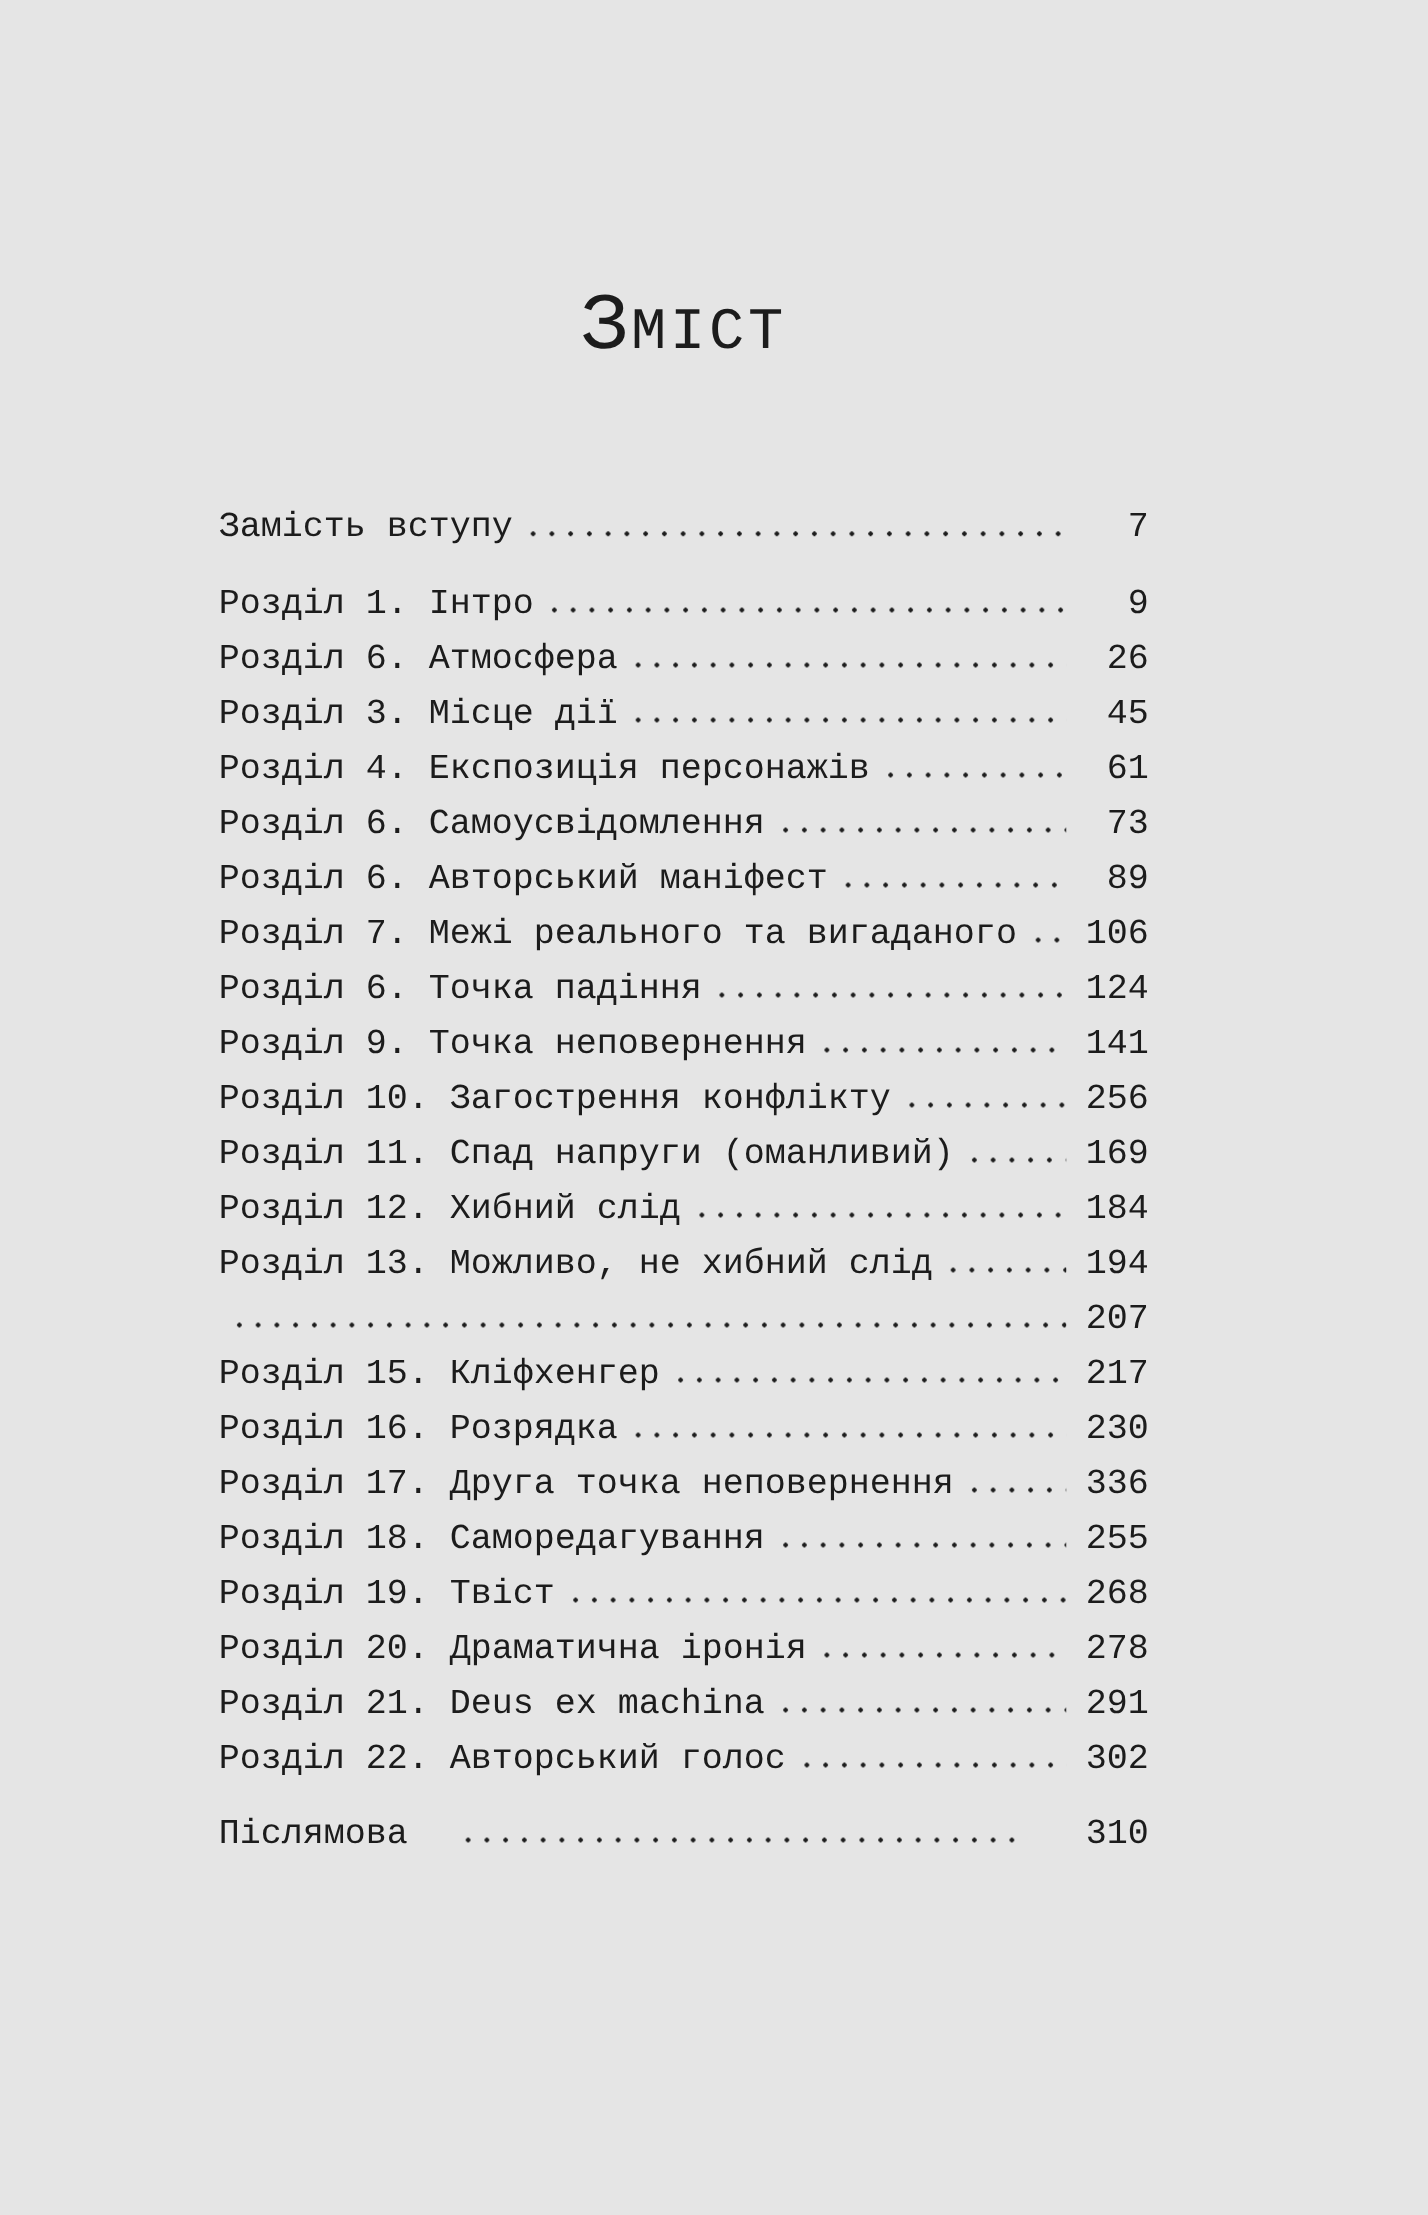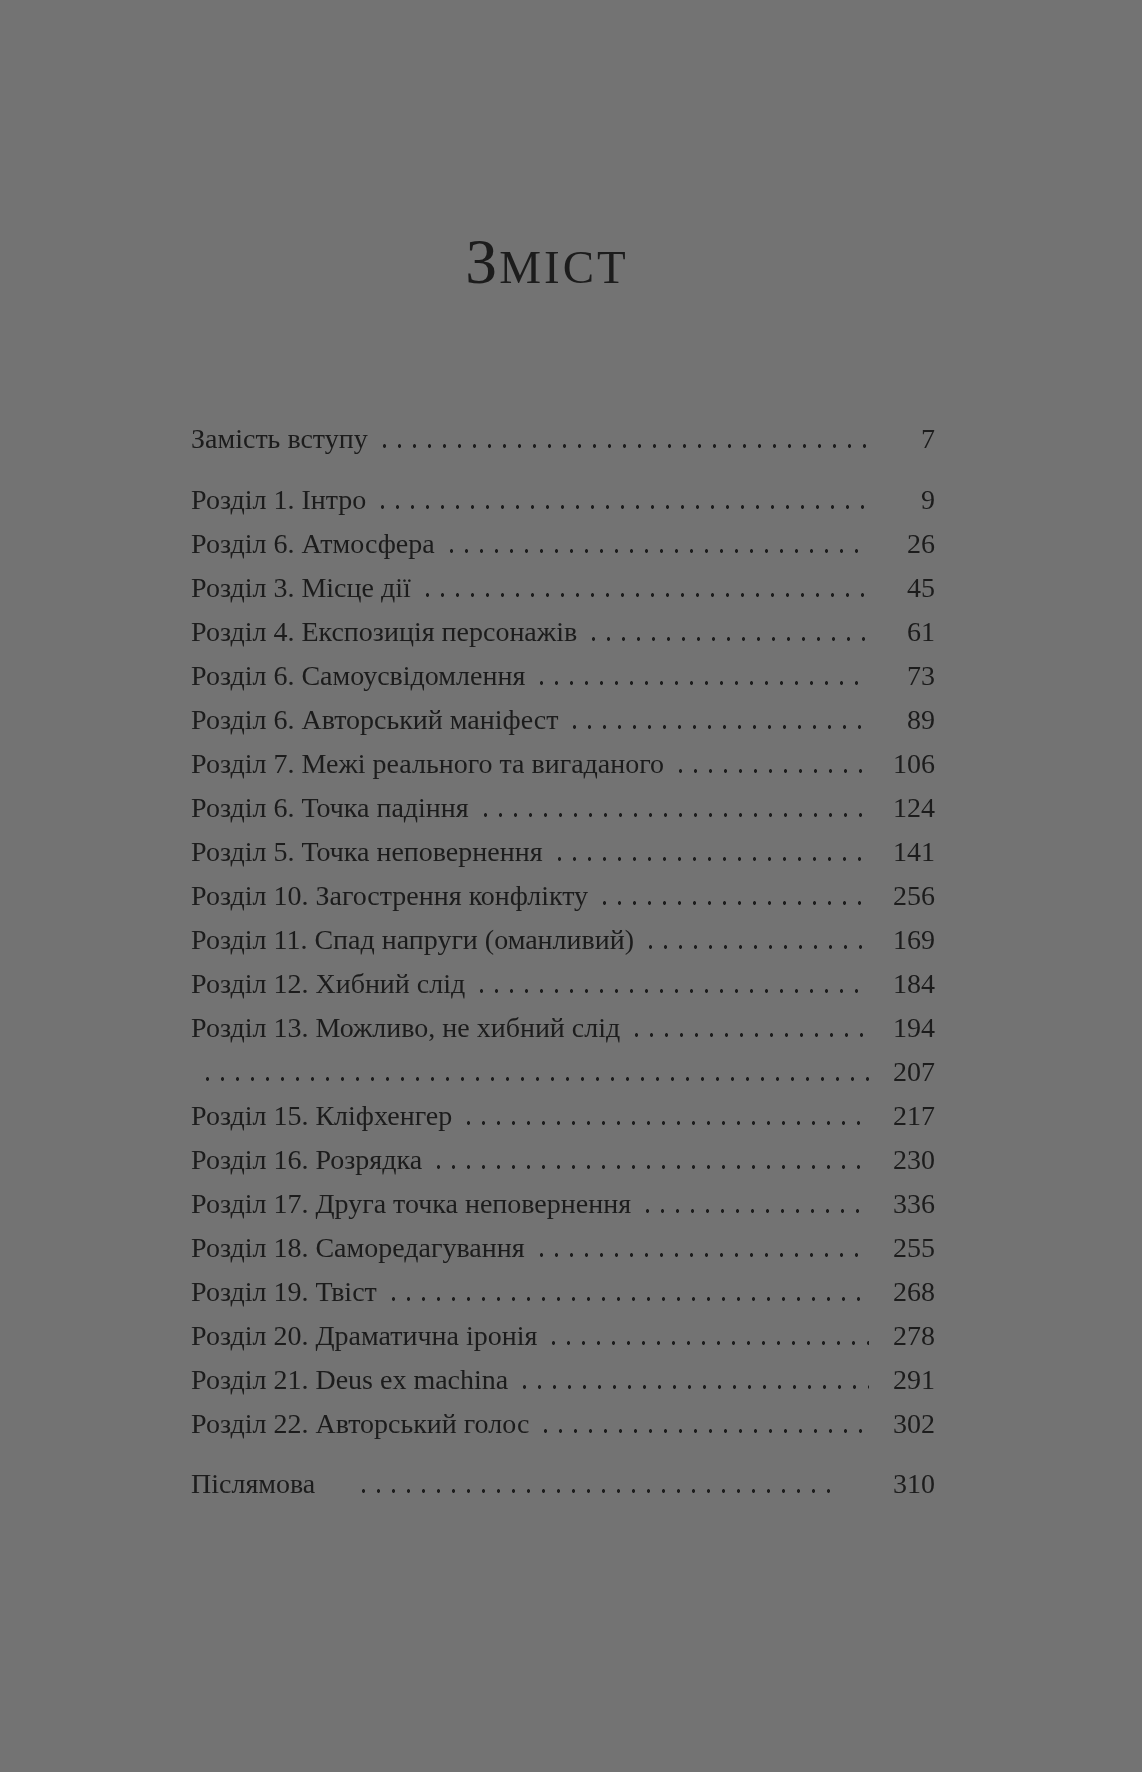--- a/index.html
+++ b/index.html
@@ -1,21 +1,21 @@
 <!DOCTYPE html>
 <html><head>
 <meta charset="utf-8">
 <style>
   html, body { margin: 0; padding: 0; background: #ffffff; }
   .page {
     position: relative;
     width: 1142px;
     height: 1772px;
-    background: #737373;
-    font-family: Liberation Serif, serif;
+    background: #e5e5e5;
+    font-family: Liberation Mono, monospace;
     color: #1c1c1c;
     overflow: hidden;
   }
   .title {
     position: absolute;
     top: 226px;
     left: 175px;
     width: 744px;
     margin: 0;
     text-align: center;
@@ -28,21 +28,21 @@
   }
   .title::first-letter {
     font-size: 64px;
     letter-spacing: 2px;
   }
   .toc {
     position: absolute;
     top: 401px;
     left: 175px;
     width: 744px;
-    margin: 16px;
+    margin: 0;
     padding: 0;
     list-style: none;
     font-size: 28px;
   }
   .row {
     display: flex;
     align-items: baseline;
     height: 44px;
     line-height: 44px;
   }
@@ -114,21 +114,21 @@
     <span class="label">Розділ 7. Межі реального та вигаданого</span>
     <span class="leader"></span>
     <span class="pagenum">106</span>
   </li>
       <li class="row">
     <span class="label">Розділ 6. Точка падіння</span>
     <span class="leader"></span>
     <span class="pagenum">124</span>
   </li>
       <li class="row">
-    <span class="label">Розділ 5. Точка неповернення</span>
+    <span class="label">Розділ 9. Точка неповернення</span>
     <span class="leader"></span>
     <span class="pagenum">141</span>
   </li>
       <li class="row">
     <span class="label">Розділ 10. Загострення конфлікту</span>
     <span class="leader"></span>
     <span class="pagenum">256</span>
   </li>
       <li class="row">
     <span class="label">Розділ 11. Спад напруги (оманливий)</span>

